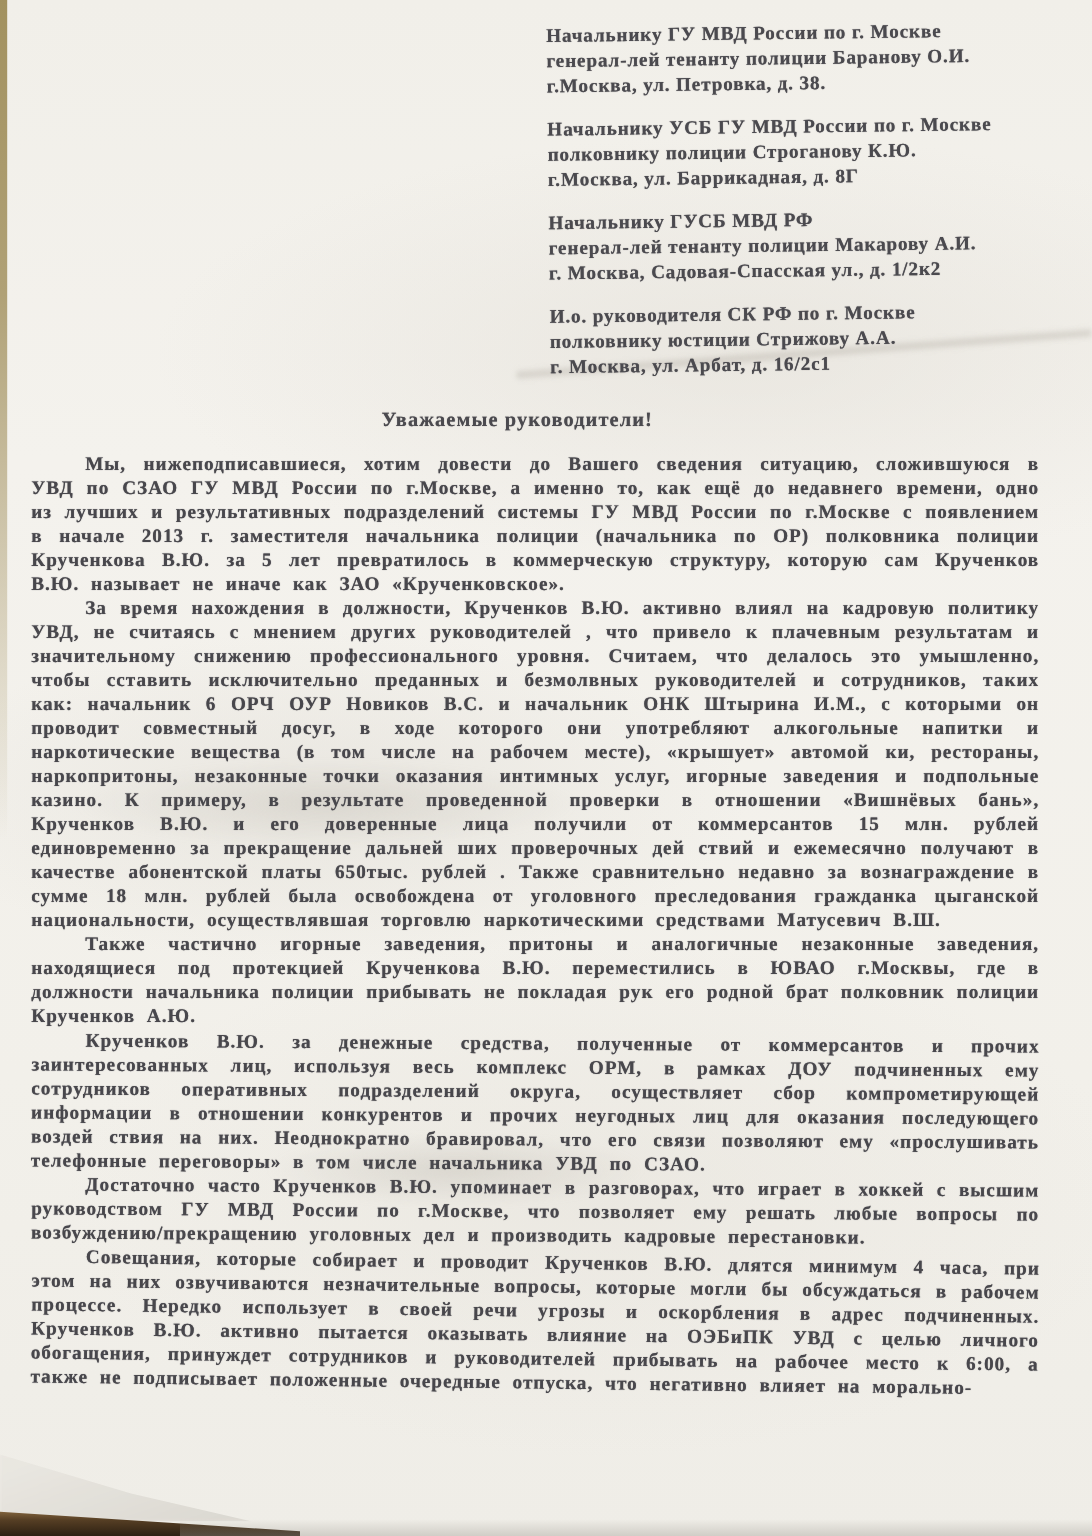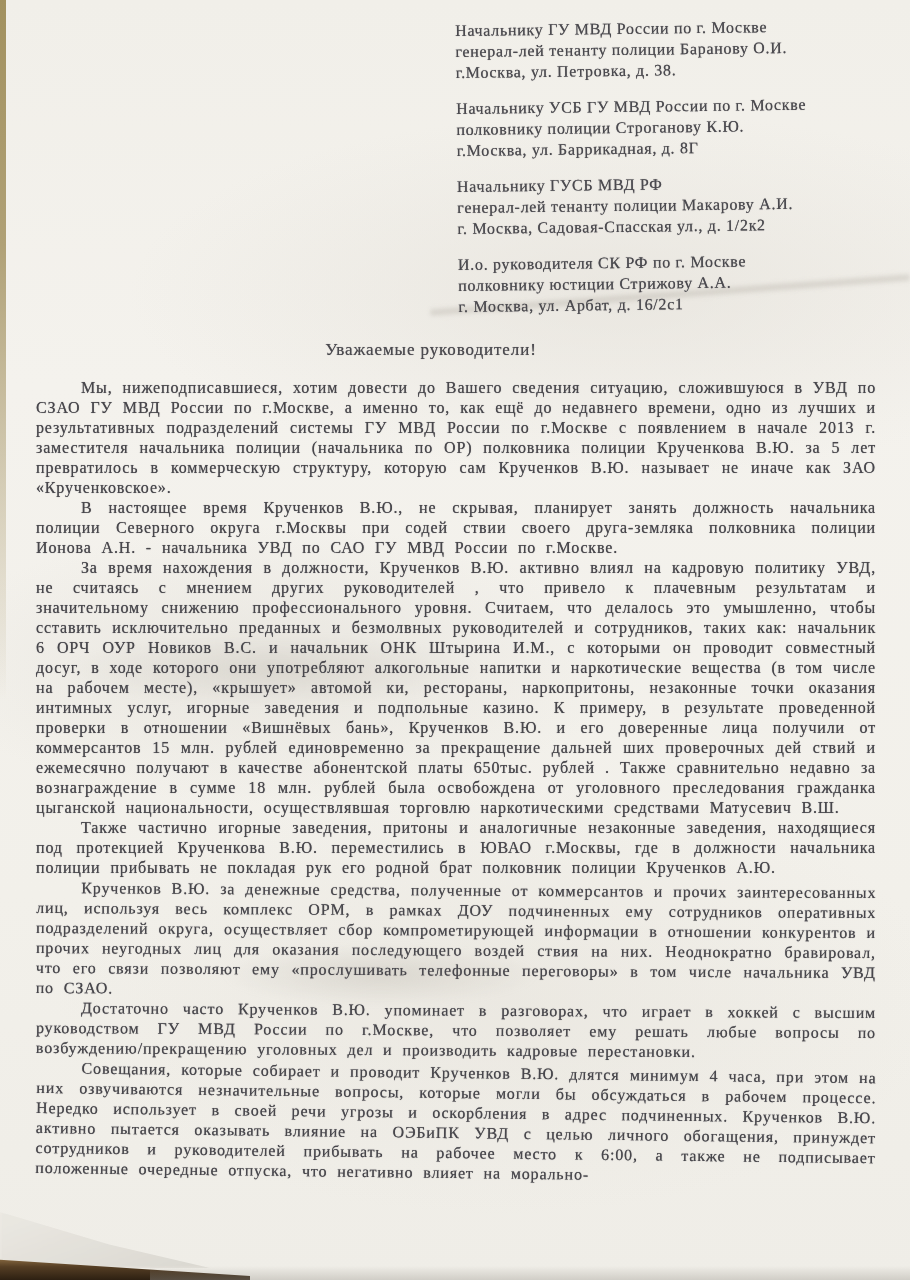--- a/index.html
+++ b/index.html
@@ -8,20 +8,21 @@
     background:#cfc8ba;
     font-family:"Liberation Serif","DejaVu Serif",serif;
   }
   .page {
     position:absolute; inset:0;
     background:
       radial-gradient(ellipse 700px 260px at 68% 23%, rgba(222,218,210,0.45), rgba(222,218,210,0) 70%),
       radial-gradient(ellipse 500px 200px at 30% 52%, rgba(214,210,202,0.35), rgba(214,210,202,0) 70%),
       radial-gradient(ellipse 620px 300px at 55% 78%, rgba(226,222,214,0.40), rgba(226,222,214,0) 72%),
       linear-gradient(180deg, #f1efe9 0%, #f4f2ed 30%, #f2f0ea 70%, #efede7 100%);
+    font-weight: bold;
   }
   .left-strip {
     position:absolute; left:0; top:0; width:6px; height:700px;
     background:linear-gradient(180deg, #a2915f 0%, #b0a176 35%, rgba(176,161,118,0.45) 70%, rgba(176,161,118,0) 100%);
   }
   .crease-1 {
     position:absolute; left:430px; top:282px; width:480px; height:26px;
     background:linear-gradient(178deg, rgba(0,0,0,0) 38%, rgba(168,162,152,0.40) 50%, rgba(0,0,0,0) 62%);
     transform:rotate(-2.2deg); filter:blur(2px);
   }
@@ -43,21 +44,21 @@
   }
   .addr-group { margin:0 0 15px 0; }
   .addr-line { display:block; }
   .salutation {
     position:absolute; top:340px; left:0; width:910px; text-align:center;
     font-size:17px; letter-spacing:0.9px; color:#4b4a4f;
     text-shadow:0 0 0.7px rgba(75,74,79,0.85);
     transform:translateX(-24px);
   }
   .body-text {
-    position:absolute; left:36px; top:378px; width:840px;
+    position:absolute; left:26px; top:378px; width:840px;
     font-size:16px; line-height:20px; letter-spacing:0.85px; word-spacing:5px;
     color:#48474c; text-shadow:0 0 0.75px rgba(72,71,76,0.85);
     text-align:justify;
   }
   .para { margin:0; text-indent:45px; }
   .tilt-a { transform:rotate(0.35deg); transform-origin:left center; }
   .tilt-b { transform:rotate(0.7deg);  transform-origin:left center; }
   .paper-fold {
     position:absolute; left:0; bottom:12px; width:210px; height:56px;
     clip-path:polygon(0 0, 52% 58%, 100% 100%, 0 100%);
@@ -103,21 +104,20 @@
       <span class="addr-line">И.о. руководителя СК РФ по г. Москве</span>
       <span class="addr-line">полковнику юстиции Стрижову А.А.</span>
       <span class="addr-line">г. Москва, ул. Арбат, д. 16/2с1</span>
     </div>
   </div>
 
   <div class="salutation">Уважаемые руководители!</div>
 
   <div class="body-text">
     <p class="para">Мы, нижеподписавшиеся, хотим довести до Вашего сведения ситуацию, сложившуюся в УВД по СЗАО ГУ МВД России по г.Москве, а именно то, как ещё до недавнего времени, одно из лучших и результативных подразделений системы ГУ МВД России по г.Москве с появлением в начале 2013 г. заместителя начальника полиции (начальника по ОР) полковника полиции Крученкова В.Ю. за 5 лет превратилось в коммерческую структуру, которую сам Крученков В.Ю. называет не иначе как ЗАО «Крученковское».</p>
-    <p class="para">В настоящее время Крученков В.Ю., не скрывая, планирует занять должность начальника полиции Северного округа г.Москвы при содей ствии своего друга-земляка полковника полиции Ионова А.Н. - начальника УВД по САО ГУ МВД России по г.Москве.</p>
     <p class="para">За время нахождения в должности, Крученков В.Ю. активно влиял на кадровую политику УВД, не считаясь с мнением других руководителей , что привело к плачевным результатам и значительному снижению профессионального уровня. Считаем, что делалось это умышленно, чтобы сставить исключительно преданных и безмолвных руководителей и сотрудников, таких как: начальник 6 ОРЧ ОУР Новиков В.С. и начальник ОНК Штырина И.М., с которыми он проводит совместный досуг, в ходе которого они употребляют алкогольные напитки и наркотические вещества (в том числе на рабочем месте), «крышует» автомой ки, рестораны, наркопритоны, незаконные точки оказания интимных услуг, игорные заведения и подпольные казино. К примеру, в результате проведенной проверки в отношении «Вишнёвых бань», Крученков В.Ю. и его доверенные лица получили от коммерсантов 15 млн. рублей единовременно за прекращение дальней ших проверочных дей ствий и ежемесячно получают в качестве абонентской платы 650тыс. рублей . Также сравнительно недавно за вознаграждение в сумме 18 млн. рублей была освобождена от уголовного преследования гражданка цыганской национальности, осуществлявшая торговлю наркотическими средствами Матусевич В.Ш.</p>
     <p class="para">Также частично игорные заведения, притоны и аналогичные незаконные заведения, находящиеся под протекцией Крученкова В.Ю. переместились в ЮВАО г.Москвы, где в должности начальника полиции прибывать не покладая рук его родной брат полковник полиции Крученков А.Ю.</p>
     <p class="para tilt-a">Крученков В.Ю. за денежные средства, полученные от коммерсантов и прочих заинтересованных лиц, используя весь комплекс ОРМ, в рамках ДОУ подчиненных ему сотрудников оперативных подразделений округа, осуществляет сбор компрометирующей информации в отношении конкурентов и прочих неугодных лиц для оказания последующего воздей ствия на них. Неоднократно бравировал, что его связи позволяют ему «прослушивать телефонные переговоры» в том числе начальника УВД по СЗАО.</p>
     <p class="para tilt-a">Достаточно часто Крученков В.Ю. упоминает в разговорах, что играет в хоккей с высшим руководством ГУ МВД России по г.Москве, что позволяет ему решать любые вопросы по возбуждению/прекращению уголовных дел и производить кадровые перестановки.</p>
     <p class="para tilt-b">Совещания, которые собирает и проводит Крученков В.Ю. длятся минимум 4 часа, при этом на них озвучиваются незначительные вопросы, которые могли бы обсуждаться в рабочем процессе. Нередко использует в своей речи угрозы и оскорбления в адрес подчиненных. Крученков В.Ю. активно пытается оказывать влияние на ОЭБиПК УВД с целью личного обогащения, принуждет сотрудников и руководителей прибывать на рабочее место к 6:00, а также не подписывает положенные очередные отпуска, что негативно влияет на морально-</p>
   </div>
 
   <div class="paper-fold"></div>
   <div class="table-corner"></div>
   <div class="bottom-shade"></div>

